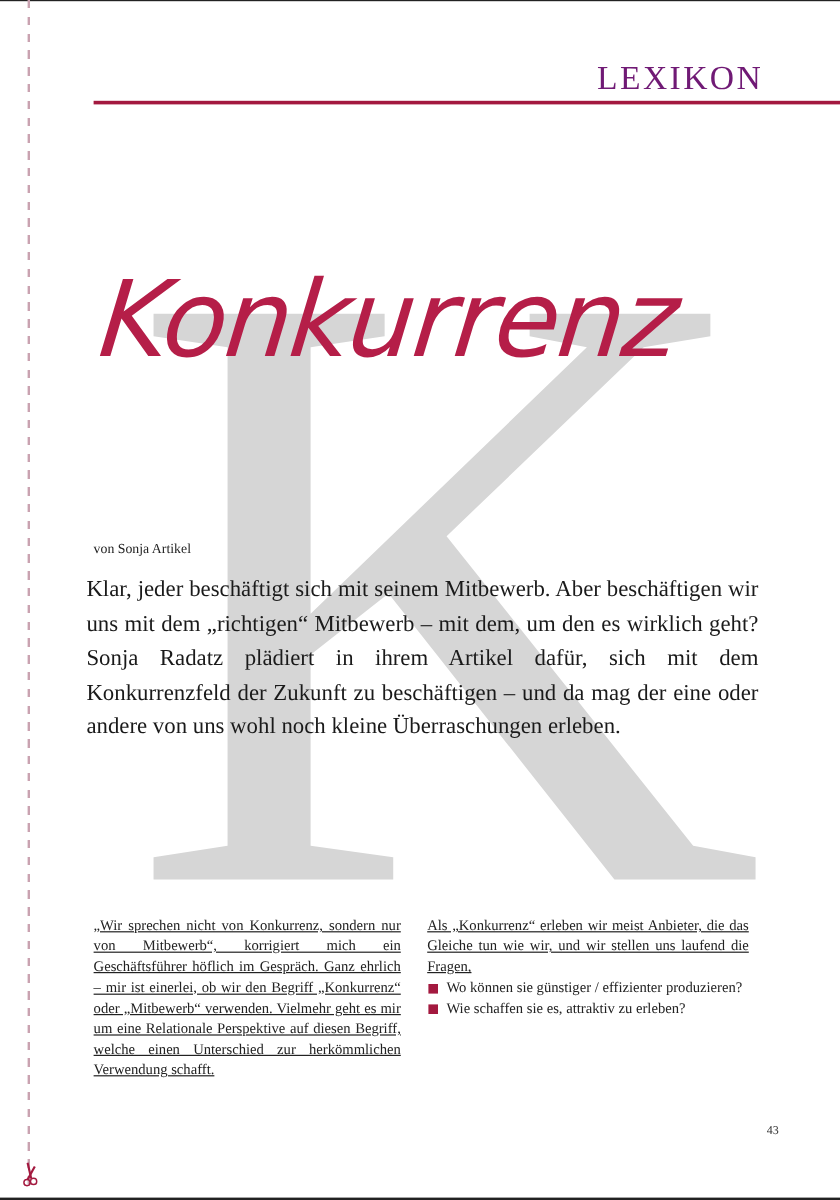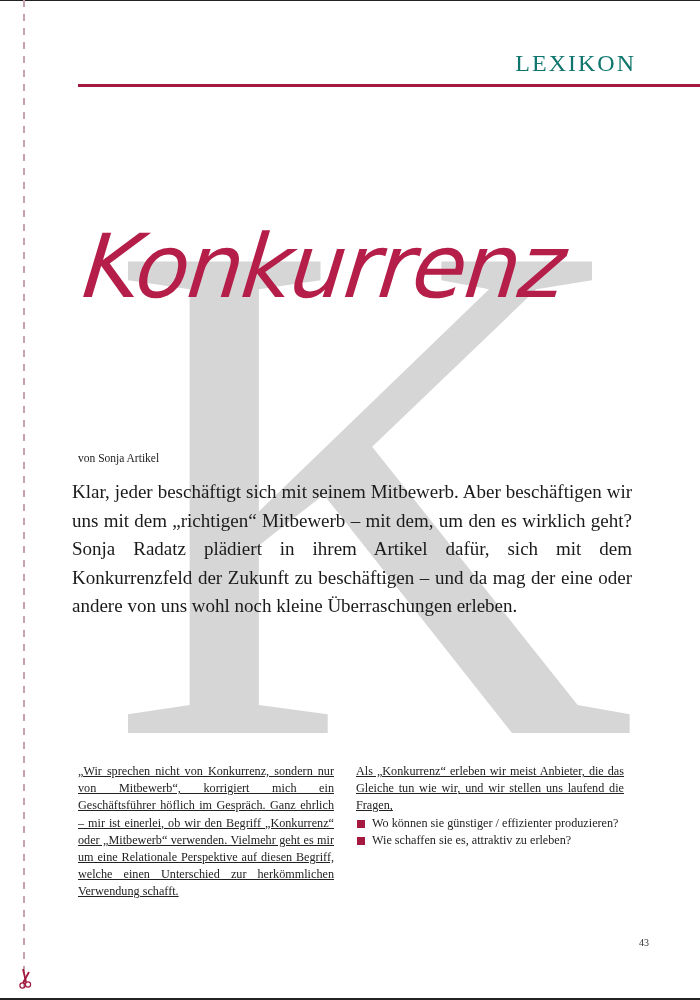--- a/index.html
+++ b/index.html
@@ -16,21 +16,21 @@
       position: absolute; left: 23px; top: 0; width: 2px; height: 990px;
       background: repeating-linear-gradient(to bottom, #c9a2b0 0 7px, transparent 7px 14px);
     }
     .scissors {
       position: absolute; left: 15px; top: 968px; width: 22px; height: 22px;
     }
 
     .section-label {
       position: absolute; right: 64px; top: 50px;
       font-family: "Liberation Serif", serif;
-      font-size: 24px; letter-spacing: 2px; color: #0f766e;
+      font-size: 28px; letter-spacing: 2px; color: #701a75;
     }
     .section-rule {
       position: absolute; left: 78px; top: 84px; width: 622px; height: 3px; background: #a3193f;
     }
 
     .big-letter {
       position: absolute; left: 112px; top: 130px;
       font-family: "Liberation Serif", serif;
       font-size: 720px; line-height: 1; color: #d6d6d6;
       transform: scaleX(1.02);

